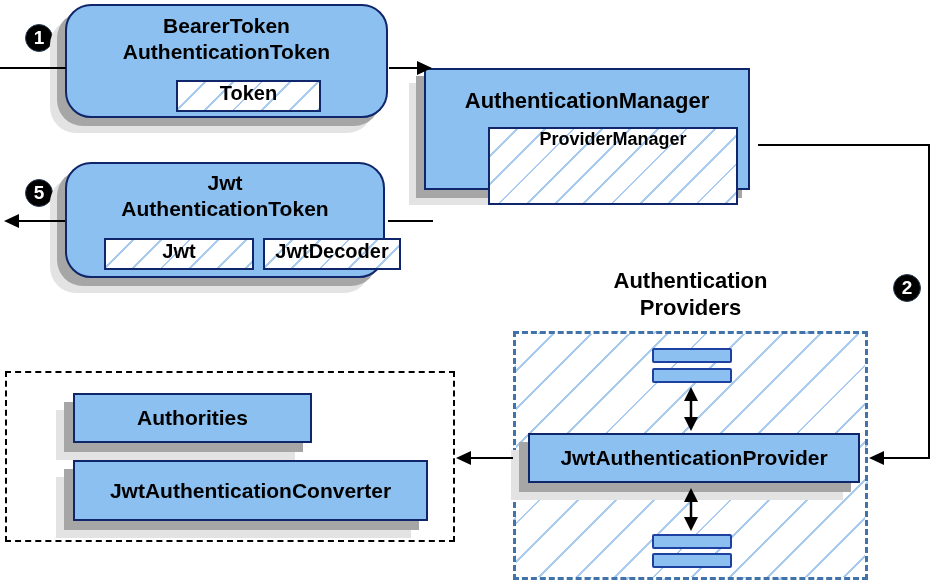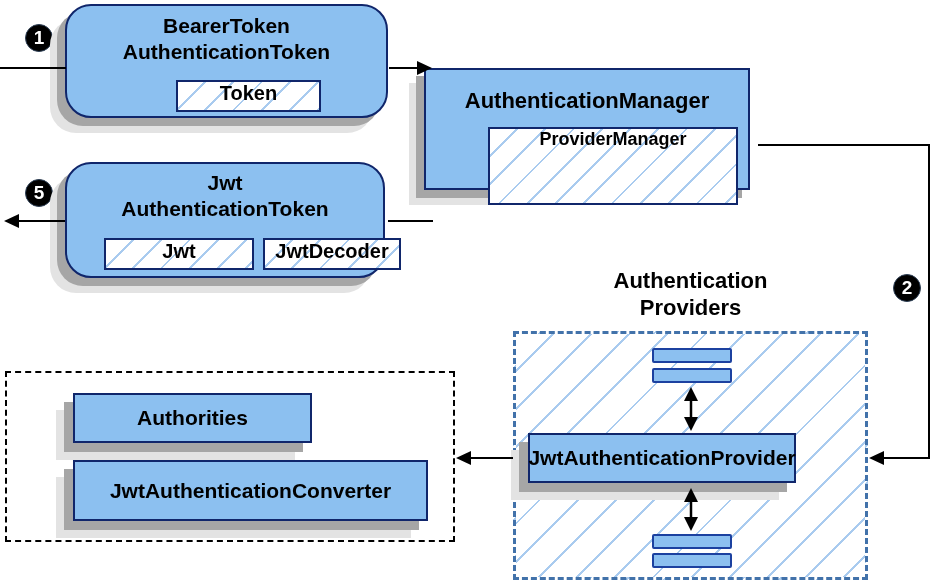--- a/index.html
+++ b/index.html
@@ -124,21 +124,21 @@
     <span style="display:block;text-align:center;">Providers</span>
   </div>
 
   <div class="providers-container"></div>
 
   <div class="bar" style="left:652px;top:348px;"></div>
   <div class="bar" style="left:652px;top:368px;"></div>
   <div class="bar" style="left:652px;top:534px;"></div>
   <div class="bar" style="left:652px;top:553px;"></div>
 
-  <div class="plain-node" style="left:528px;top:433px;width:268px;height:50px;">
+  <div class="plain-node" style="left:528px;top:433px;width:332px;height:50px;">
     <span>JwtAuthenticationProvider</span>
   </div>
 
   <div class="decoders-container"></div>
 
   <div class="plain-node" style="left:73px;top:393px;width:239px;height:50px;">
     <span>Authorities</span>
   </div>
 
   <div class="plain-node" style="left:73px;top:460px;width:355px;height:61px;">

